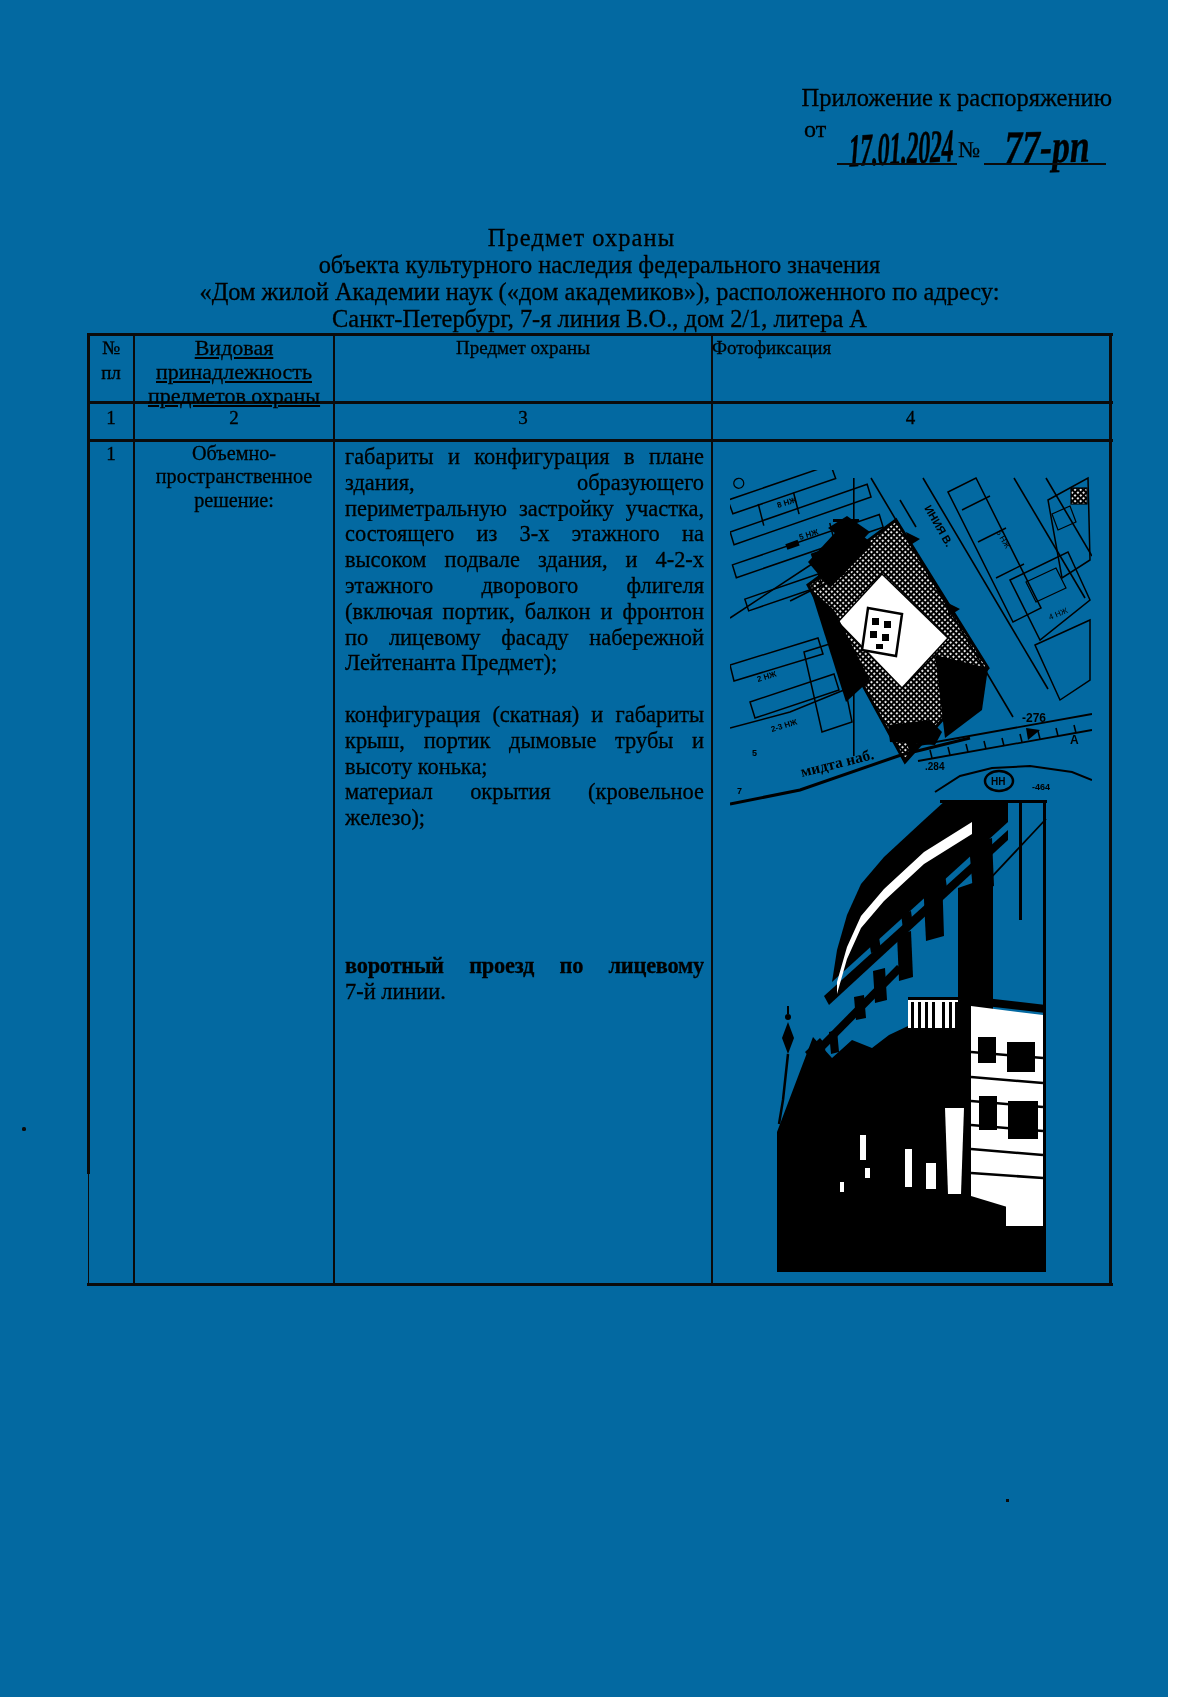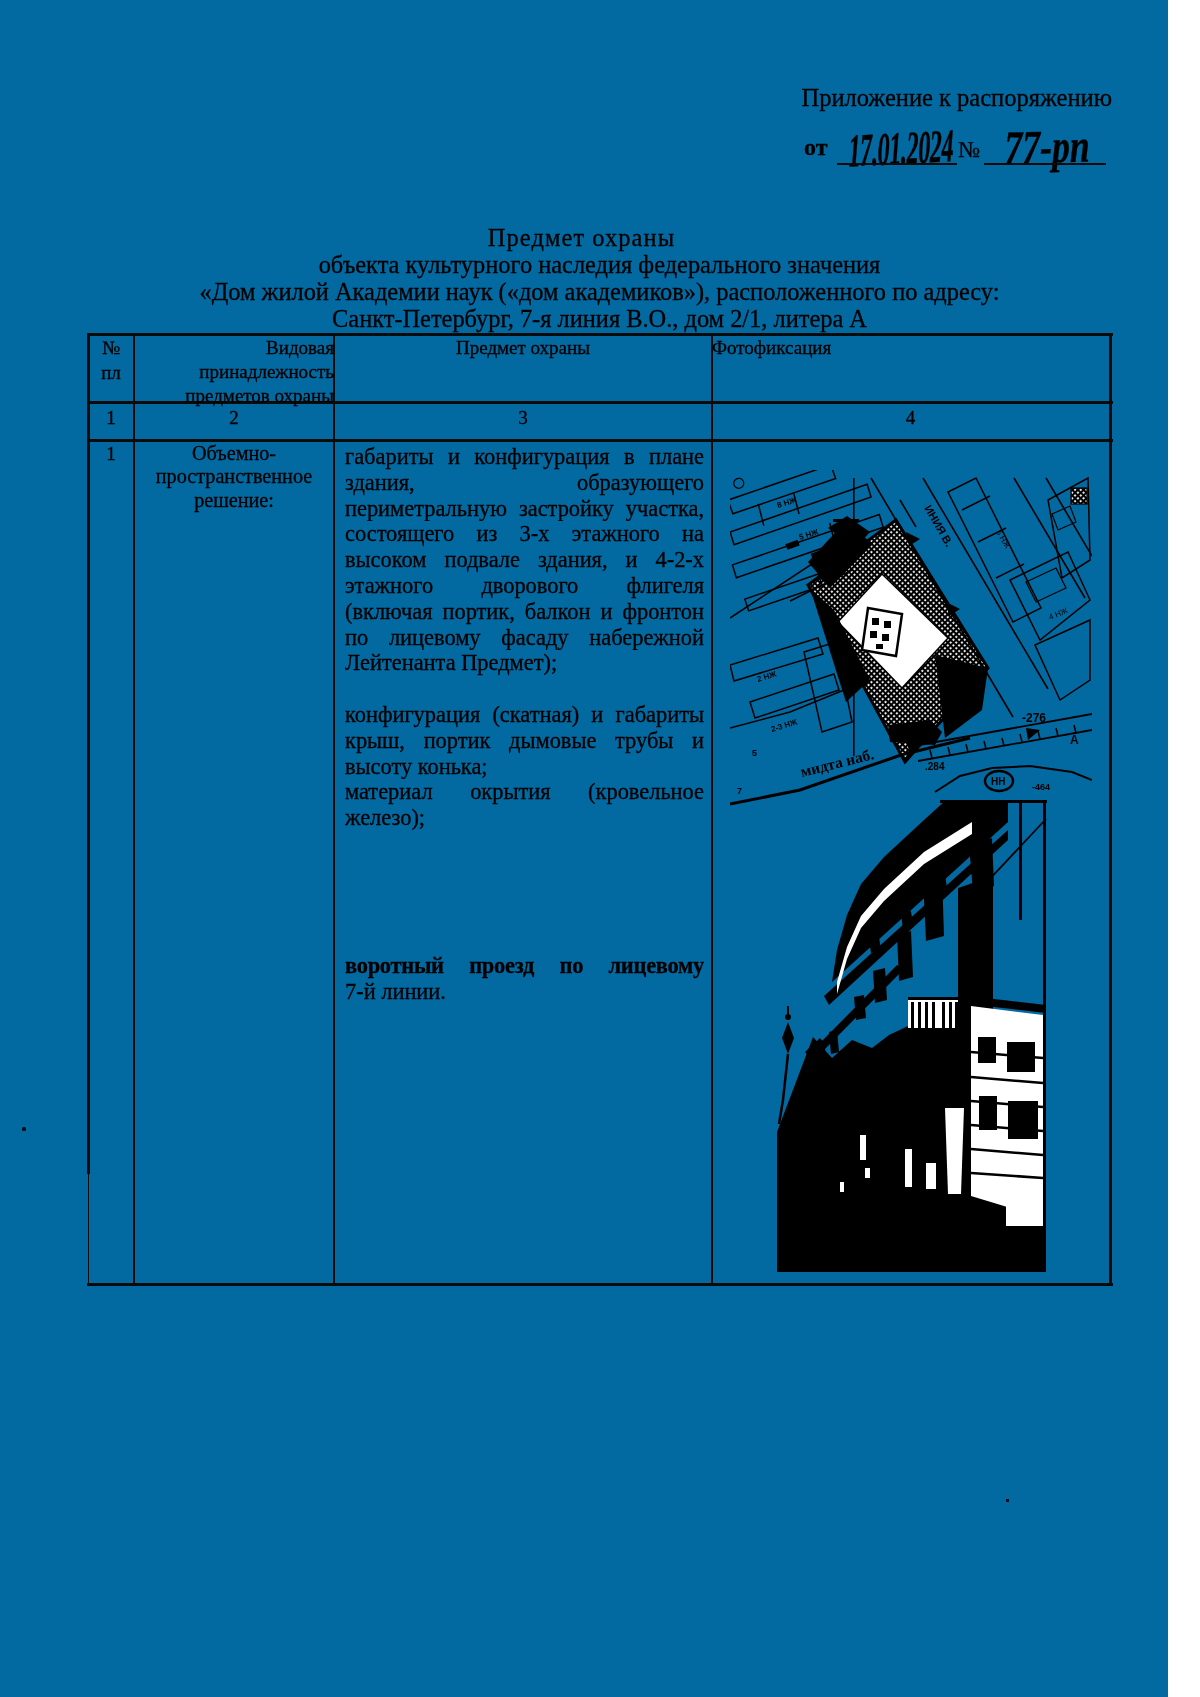--- a/index.html
+++ b/index.html
@@ -9,21 +9,21 @@
 .j{text-align:justify}
 .j:after{content:"";display:inline-block;width:100%}
 .ln{height:25.8px;line-height:25.8px;overflow:hidden}
 </style>
 </head>
 <body>
 <div id="page">
 
 <div class="abs" style="left:700px;top:84px;width:412px;text-align:right;font-size:24.5px;">Приложение к распоряжению</div>
 
-<div class="abs" style="left:804px;top:134px;font-size:24px;font-weight:bold;">от</div>
+<div class="abs" style="left:804px;top:116px;font-size:24px;">от</div>
 
 <div class="abs" style="left:835px;top:131px;width:122px;text-align:center;font-size:31px;font-weight:bold;font-style:italic;transform:scale(0.78,1.5) rotate(-1.5deg);letter-spacing:-0.5px;">17.01.2024</div>
 
 <div class="hl" style="left:837px;top:163px;width:120px;height:2px;"></div>
 
 <div class="abs" style="left:958px;top:137px;font-size:23px;">№</div>
 
 <div class="abs" style="left:988px;top:129px;width:118px;text-align:center;font-size:33px;font-weight:bold;font-style:italic;transform:scale(1.08,1.42) rotate(-1deg);">77-рп</div>
 
 <div class="hl" style="left:984px;top:163px;width:122px;height:2px;"></div>
@@ -44,21 +44,21 @@
 <div class="hl" style="left:133px;top:333px;width:2px;height:953px;"></div>
 
 <div class="hl" style="left:333px;top:333px;width:2px;height:953px;"></div>
 
 <div class="hl" style="left:711px;top:333px;width:2px;height:953px;"></div>
 
 <div class="hl" style="left:1109px;top:333px;width:3px;height:953px;"></div>
 
 <div class="abs" style="left:88px;top:336px;width:46px;text-align:center;font-size:19px;line-height:24.5px;">№<br>пл</div>
 
-<div class="abs" style="left:134px;top:336px;width:200px;text-align:right;font-size:19px;line-height:24px;">Видовая<br>принадлежность<br>предметов охраны</div>
+<div class="abs" style="left:134px;top:336px;width:200px;text-align:center;font-size:22px;line-height:24px;text-decoration:underline;">Видовая<br>принадлежность<br>предметов охраны</div>
 
 <div class="abs" style="left:334px;top:337px;width:378px;text-align:center;font-size:19px;">Предмет охраны</div>
 
 <div class="abs" style="left:712px;top:337px;width:397px;font-size:19px;">Фотофиксация</div>
 
 <div class="abs" style="left:88px;top:407px;width:46px;text-align:center;font-size:19px;">1</div>
 
 <div class="abs" style="left:134px;top:407px;width:200px;text-align:center;font-size:19px;">2</div>
 
 <div class="abs" style="left:334px;top:407px;width:378px;text-align:center;font-size:19px;">3</div>

